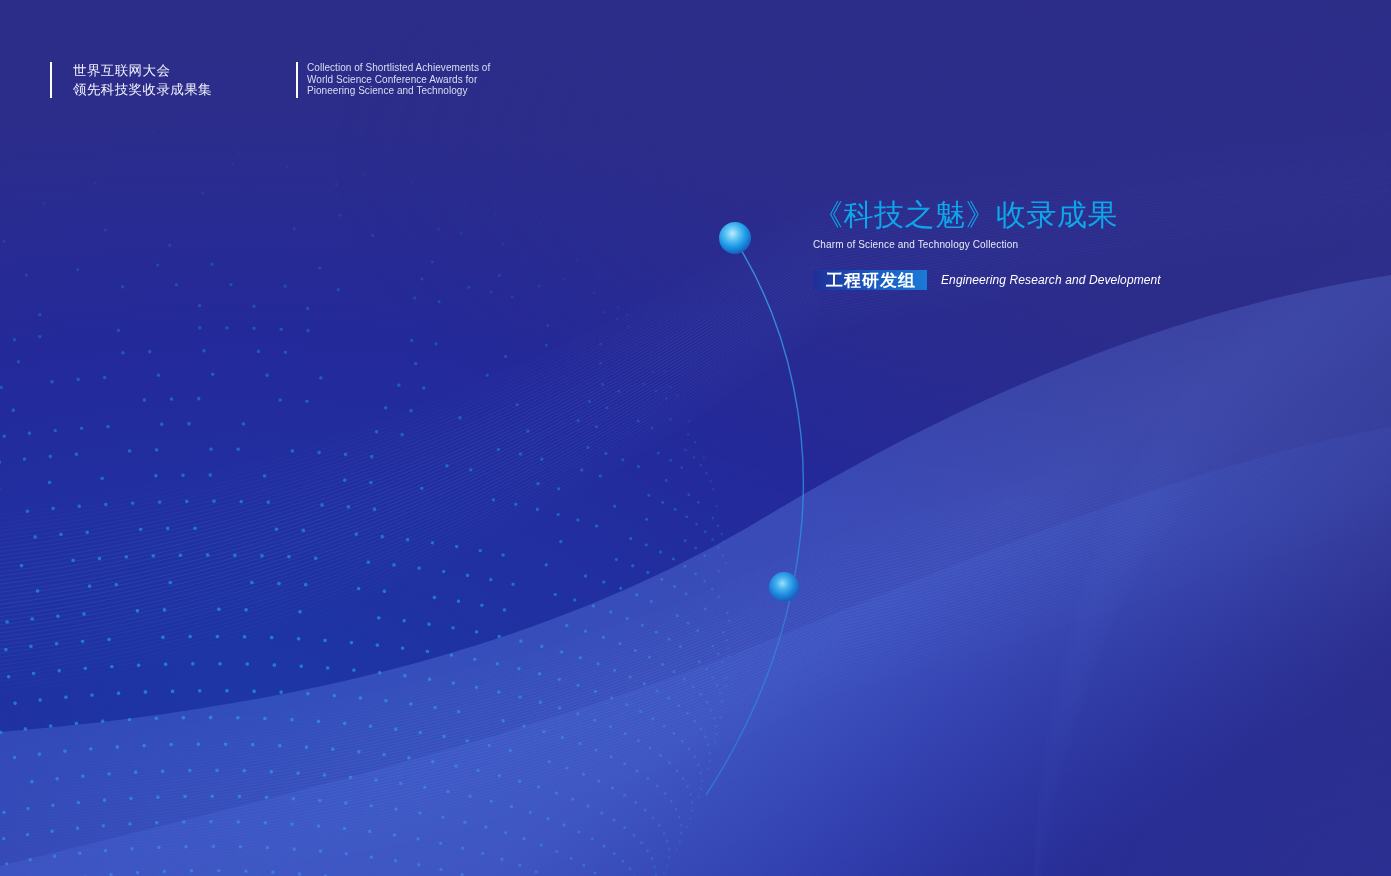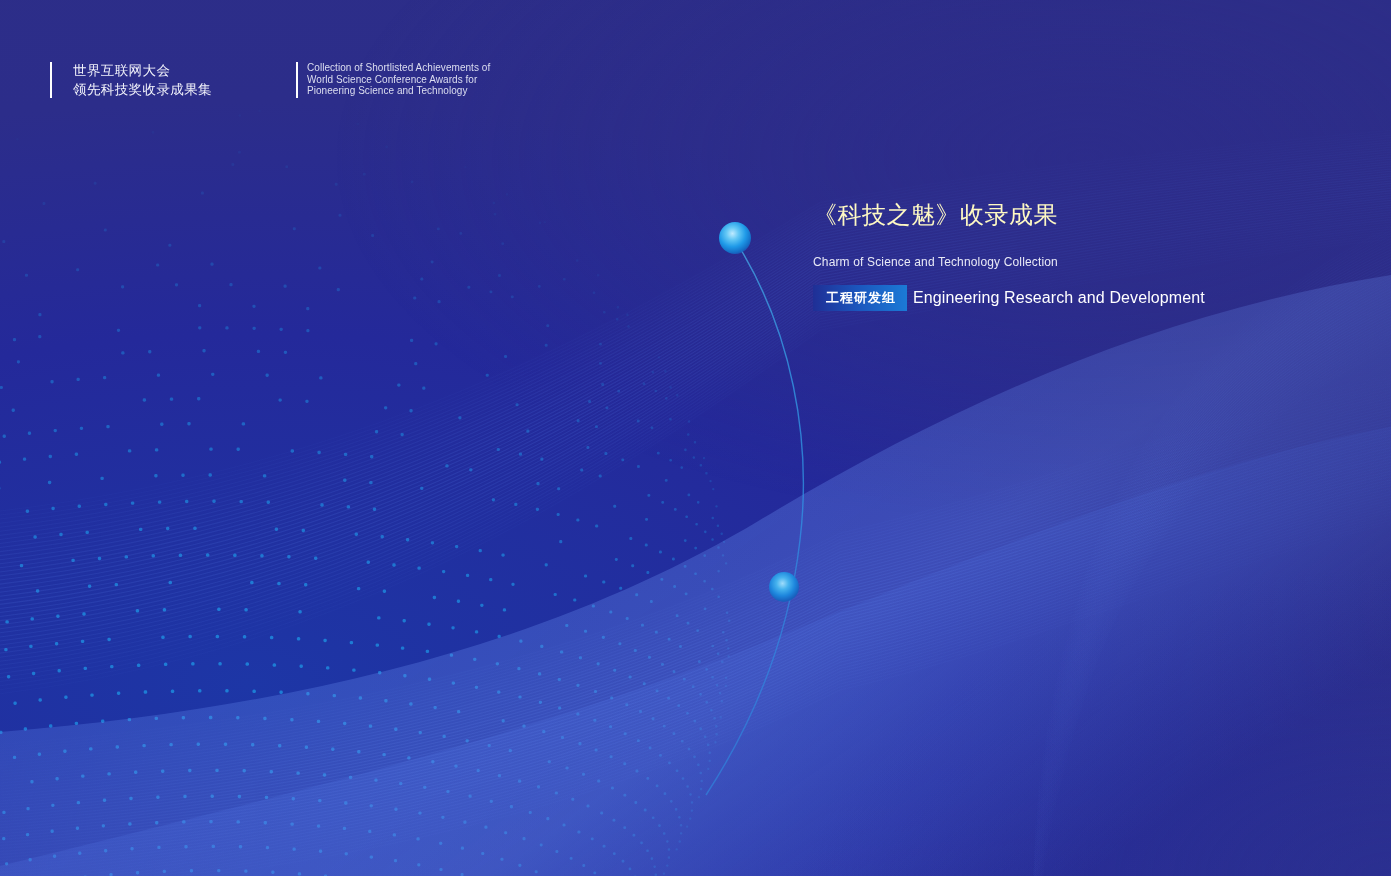--- a/index.html
+++ b/index.html
@@ -114,60 +114,61 @@
   }
 
   
   #title-block {
     position: absolute;
     left: 813px;
     top: 196px;
     width: 520px;
   }
   #title-cn {
-    font-size: 24px;
+    font-size: 30px;
     line-height: 38px;
-    color: #fef9c3;
+    color: #0ea5e9;
     letter-spacing: 0.5px;
     white-space: nowrap;
     font-weight: 400;
   }
   #title-en {
-    margin-top: 20px;
-    font-size: 12px;
+    margin-top: 2px;
+    font-size: 10px;
     line-height: 17px;
     color: #e9eaf6;
     letter-spacing: 0.15px;
     white-space: nowrap;
     font-weight: 400;
   }
   #group-row {
     margin-top: 14px;
     display: inline-flex;
     align-items: center;
     height: 26px;
     white-space: nowrap;
   }
   #group-badge {
-    height: 26px;
+    height: 20px;
     display: inline-flex;
     align-items: center;
     padding: 0 11px 0 13px;
     background: linear-gradient(90deg, #1f2f96 0%, #1b56bd 48%, #1b7ad6 100%);
     color: #ffffff;
-    font-size: 13px;
+    font-size: 17px;
     font-weight: 700;
     letter-spacing: 1px;
   }
   #group-en {
-    margin-left: 6px;
+    margin-left: 14px;
     color: #ffffff;
-    font-size: 16px;
+    font-size: 12px;
     letter-spacing: 0.1px;
     font-weight: 400;
+    font-style: italic;
   }
 </style>
 </head>
 <body>
 
 <div id="page">
 
   <div class="layer" id="bg-base"></div>
 
   <div id="globe-wrap">

